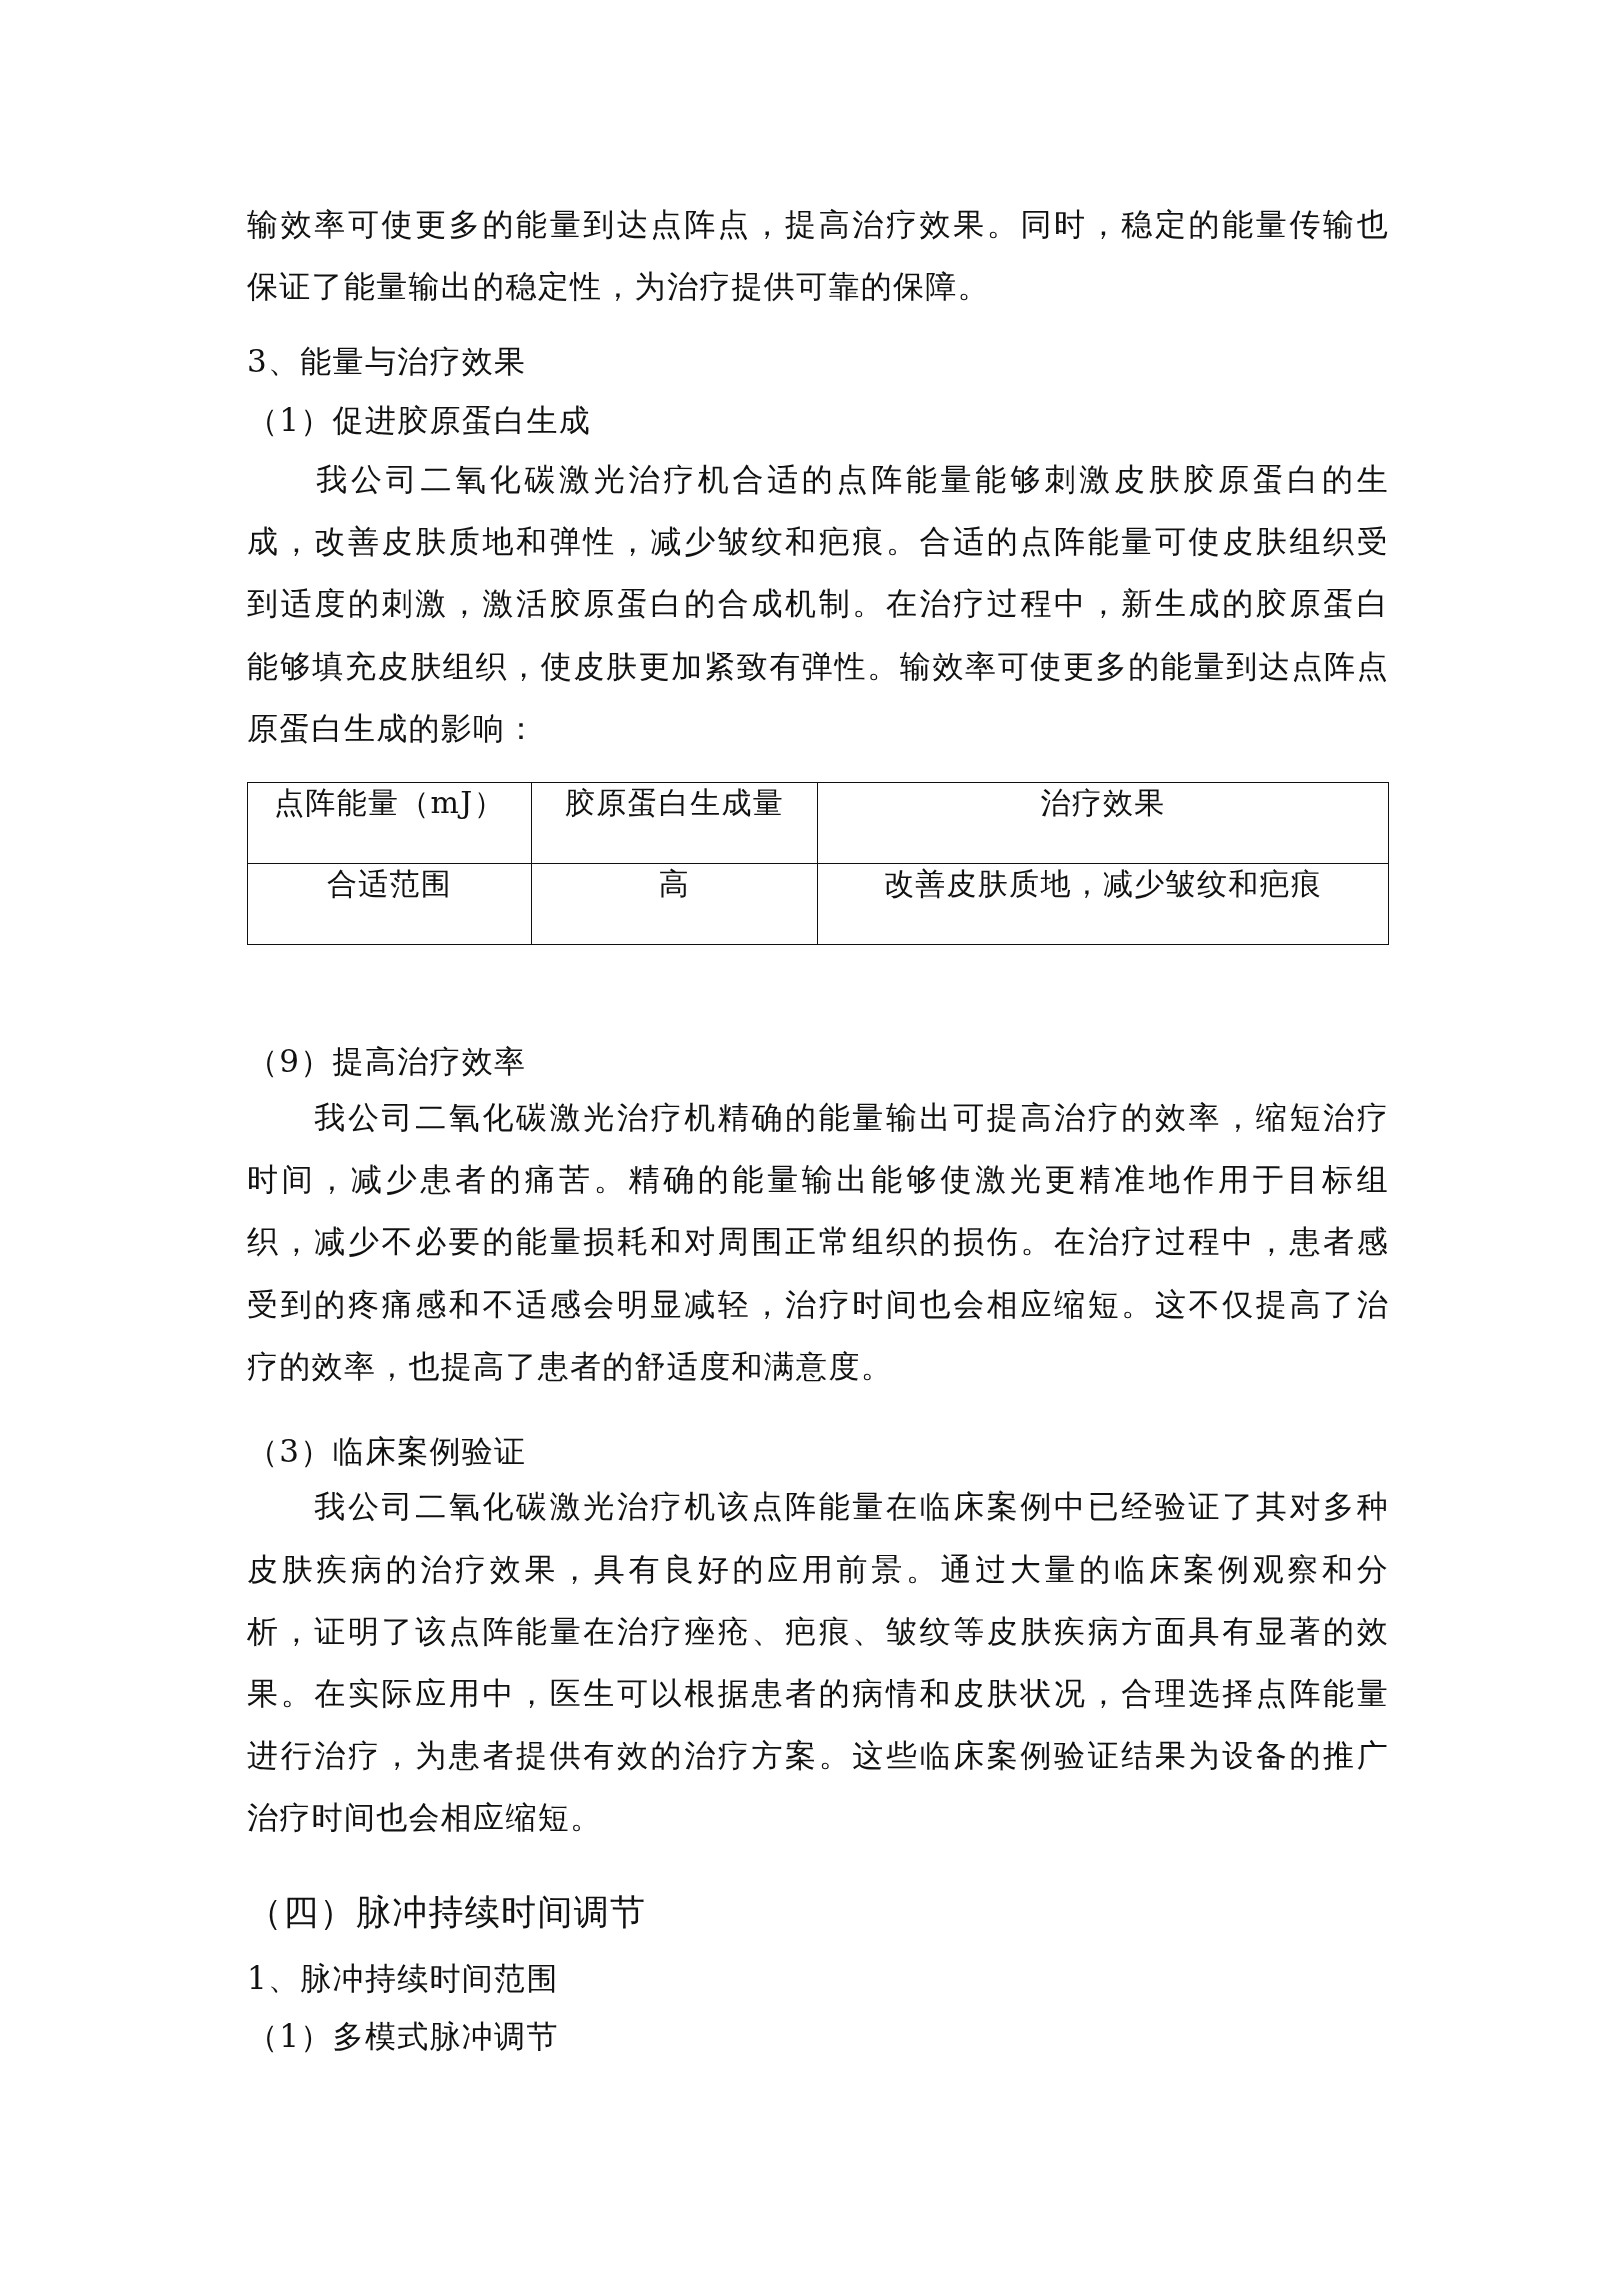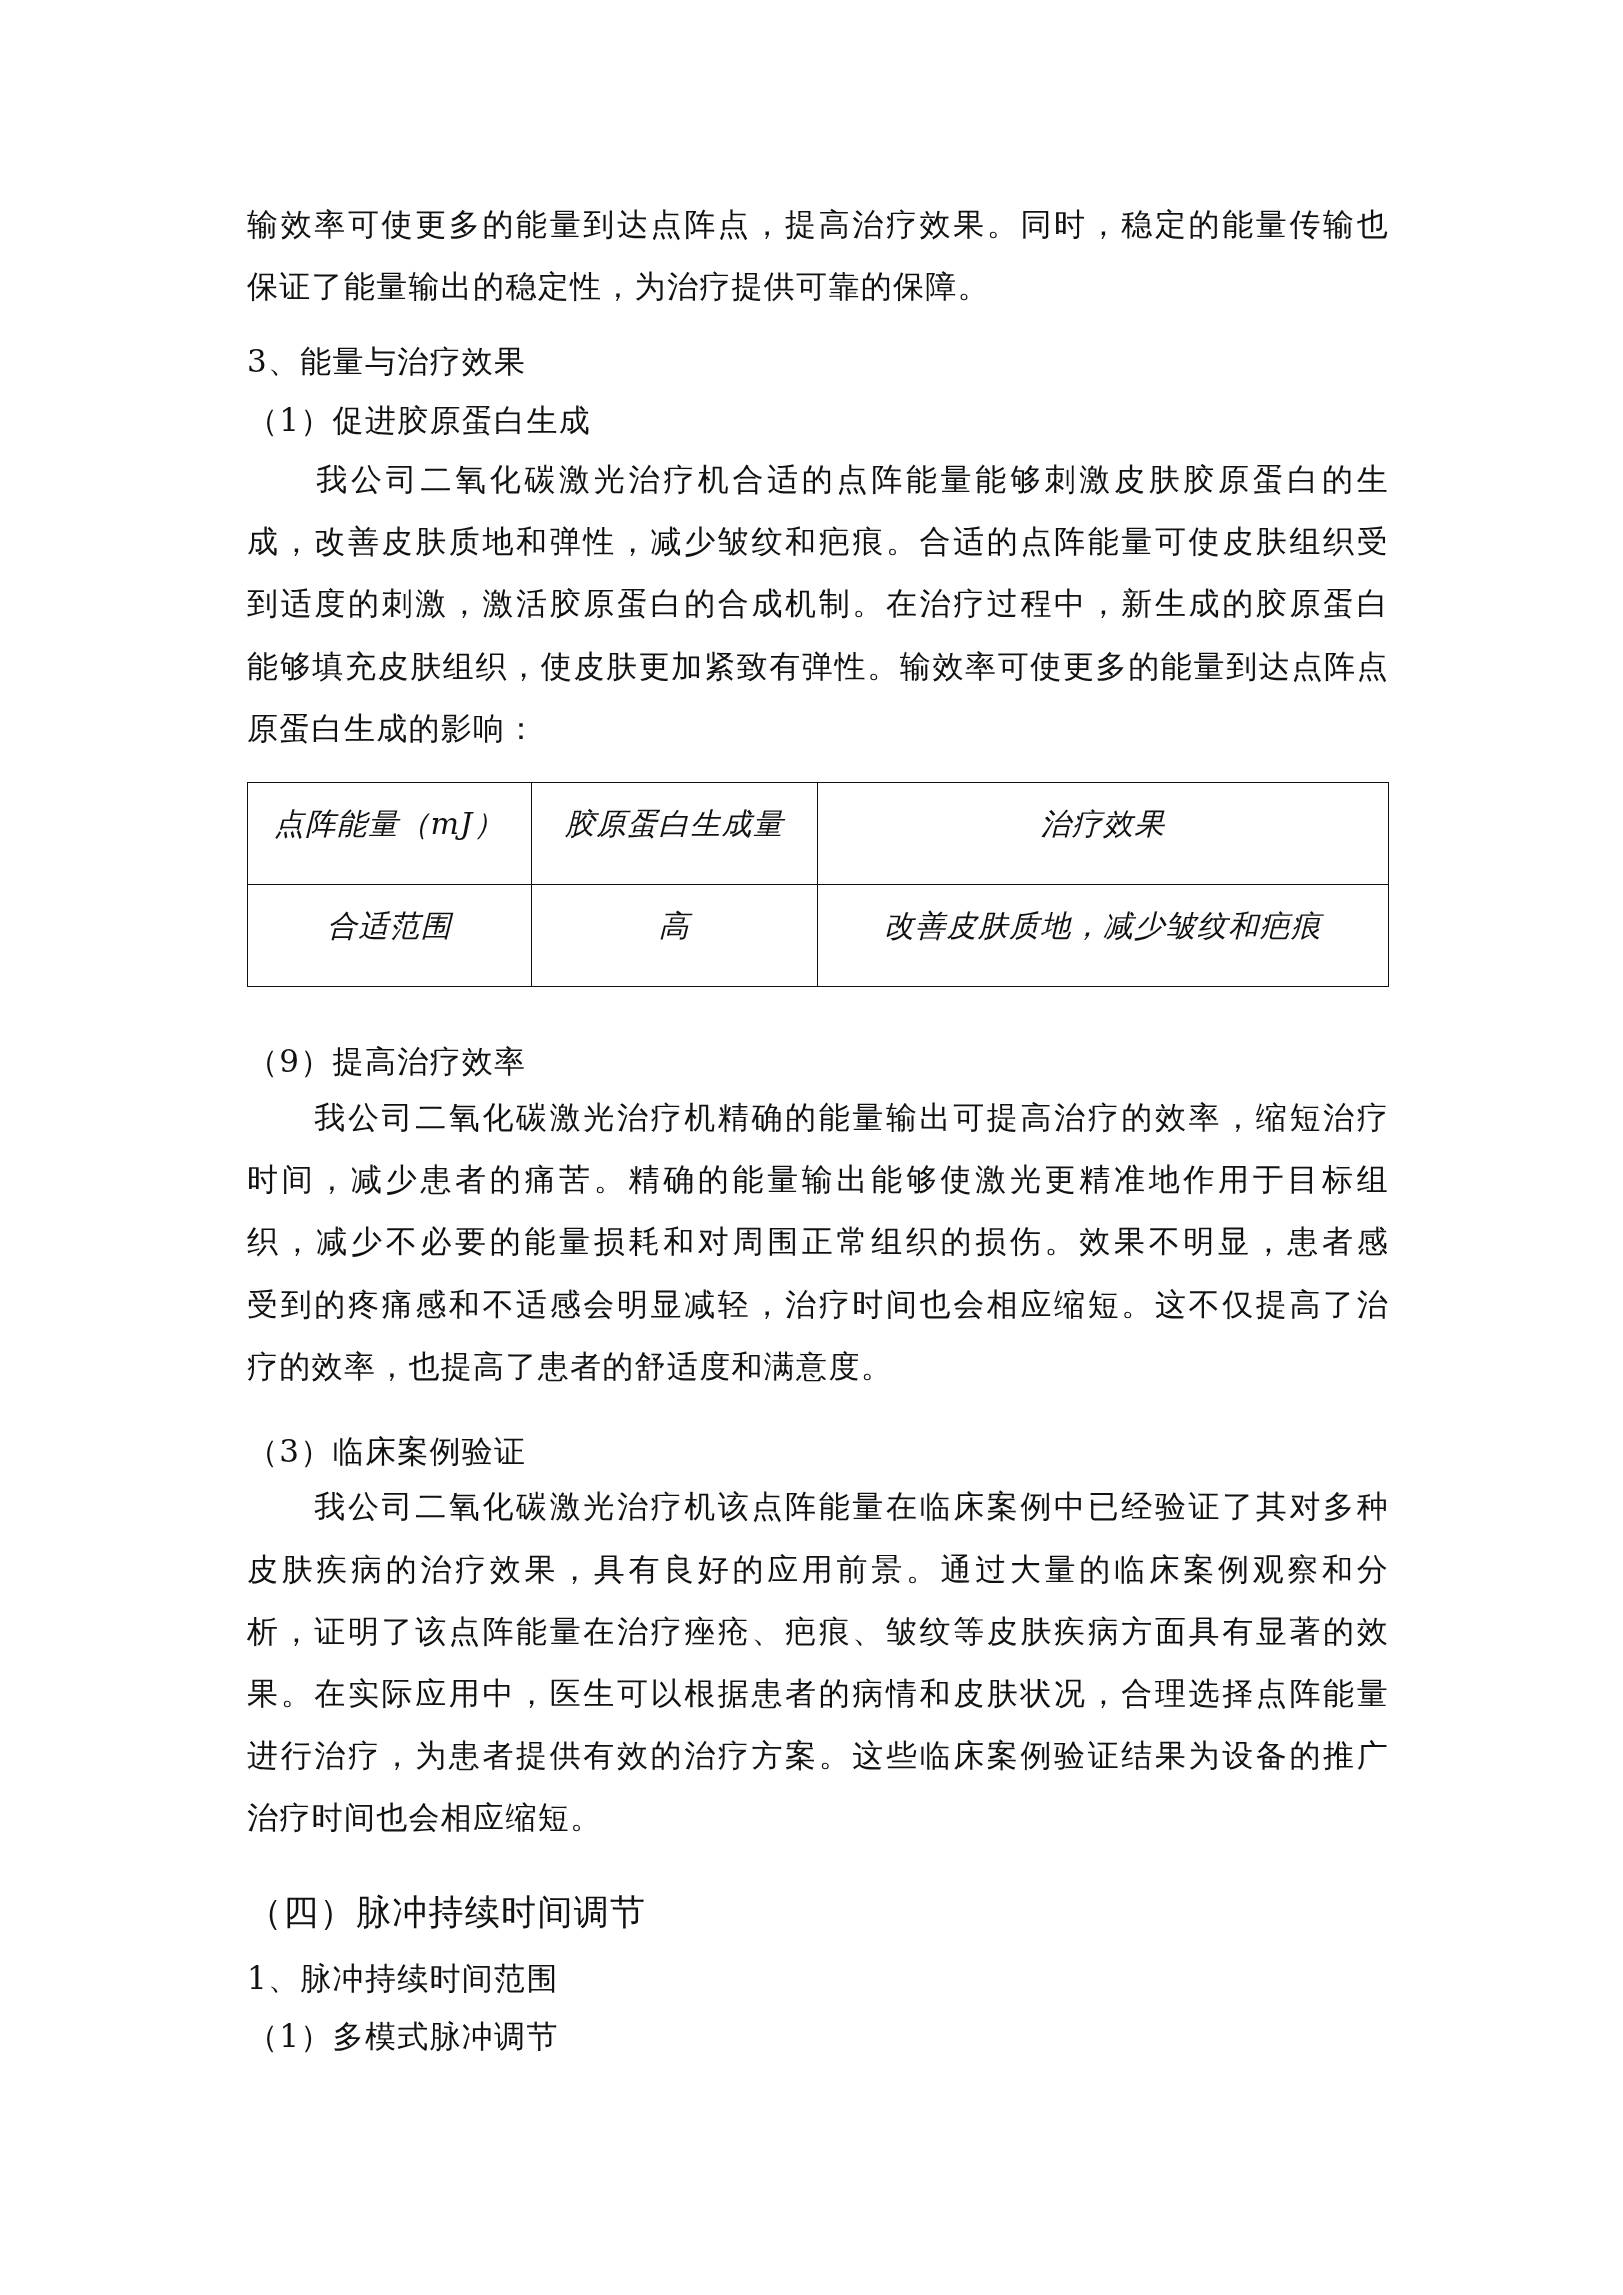--- a/index.html
+++ b/index.html
@@ -3,21 +3,21 @@
 <meta charset="utf-8">
 <style>
   html, body { margin: 0; padding: 0; background: #ffffff; }
   body { width: 1623px; height: 2295px; position: relative; overflow: hidden;
          font-family: "DejaVu Serif", "Liberation Serif", serif; color: #111; }
   .page { position: absolute; left: 247px; top: 0; width: 1142px; }
   .line { position: absolute; left: 0; font-size: 31px; line-height: 42px; white-space: nowrap; letter-spacing: 1.3px; text-align: center; }
   .justify { width: 1142px; text-align: justify; text-align-last: justify; }
   .heading-lg { font-size: 35px; }
   table.data { position: absolute; left: 0; top: 782px; width: 1142px; border-collapse: collapse; font-size: 30px; }
-  table.data td { border: 1.3px solid #111; text-align: center; vertical-align: top; height: 79px; padding-top: 21px; letter-spacing: 1.3px; font-style: italic; }
+  table.data td { border: 1.3px solid #111; text-align: center; vertical-align: top; height: 79px; padding-top: 0; letter-spacing: 1.3px; }
   table.data td.c1 { width: 281px; }
   table.data td.c2 { width: 283px; }
 </style>
 </head>
 <body>
 
 <div class="page">
   <div class="line justify" style="top:203px">输效率可使更多的能量到达点阵点，提高治疗效果。同时，稳定的能量传输也</div>
   <div class="line" style="top:265px">保证了能量输出的稳定性，为治疗提供可靠的保障。</div>
 
@@ -40,21 +40,21 @@
       <td class="c1">合适范围</td>
       <td class="c2">高</td>
       <td>改善皮肤质地，减少皱纹和疤痕</td>
     </tr>
   </tbody>
     </table>
 
   <div class="line" style="top:1040px">（9）提高治疗效率</div>
   <div class="line justify" style="top:1096px">　　我公司二氧化碳激光治疗机精确的能量输出可提高治疗的效率，缩短治疗</div>
   <div class="line justify" style="top:1158px">时间，减少患者的痛苦。精确的能量输出能够使激光更精准地作用于目标组</div>
-  <div class="line justify" style="top:1220px">织，减少不必要的能量损耗和对周围正常组织的损伤。效果不明显，患者感</div>
+  <div class="line justify" style="top:1220px">织，减少不必要的能量损耗和对周围正常组织的损伤。在治疗过程中，患者感</div>
   <div class="line justify" style="top:1283px">受到的疼痛感和不适感会明显减轻，治疗时间也会相应缩短。这不仅提高了治</div>
   <div class="line" style="top:1345px">疗的效率，也提高了患者的舒适度和满意度。</div>
 
   <div class="line" style="top:1430px">（3）临床案例验证</div>
   <div class="line justify" style="top:1485px">　　我公司二氧化碳激光治疗机该点阵能量在临床案例中已经验证了其对多种</div>
   <div class="line justify" style="top:1548px">皮肤疾病的治疗效果，具有良好的应用前景。通过大量的临床案例观察和分</div>
   <div class="line justify" style="top:1610px">析，证明了该点阵能量在治疗痤疮、疤痕、皱纹等皮肤疾病方面具有显著的效</div>
   <div class="line justify" style="top:1672px">果。在实际应用中，医生可以根据患者的病情和皮肤状况，合理选择点阵能量</div>
   <div class="line justify" style="top:1734px">进行治疗，为患者提供有效的治疗方案。这些临床案例验证结果为设备的推广</div>
   <div class="line" style="top:1796px">治疗时间也会相应缩短。</div>

